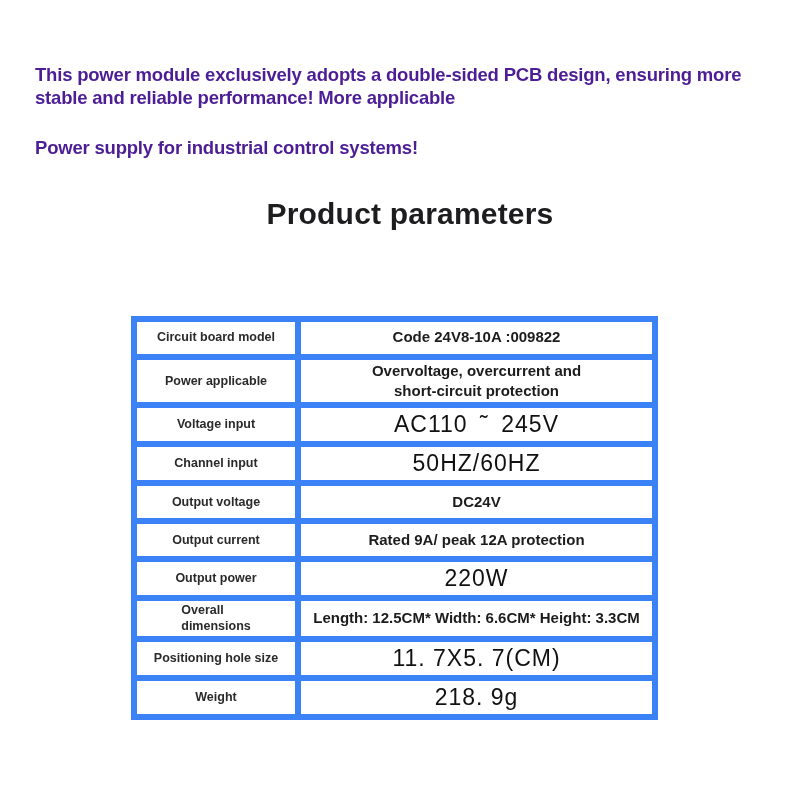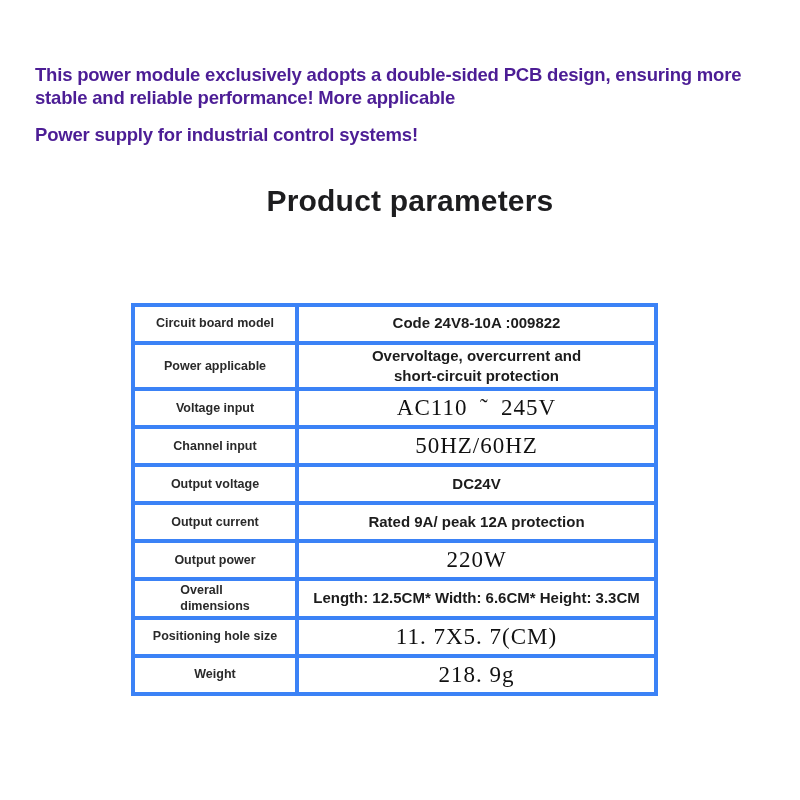--- a/index.html
+++ b/index.html
@@ -24,41 +24,41 @@
 
   .intro { margin: 64px 0 0 35px; width: 748px; }
   .intro p {
     margin: 0;
     font-size: 18.5px;
     line-height: 22.5px;
     font-weight: 700;
     letter-spacing: -0.2px;
     color: #4c1d95;
   }
-  .intro p + p { margin-top: 15px; }
+  .intro p + p { margin-top: 28px; }
 
   .section-title {
     margin: 36px 0 0 0;
     text-align: center;
     font-size: 30px;
     line-height: 36px;
     font-weight: 700;
     color: #1d1d1f;
     letter-spacing: 0.2px;
     padding-left: 20px;
   }
 
   table.params {
     border-collapse: collapse;
     margin: 84px 0 0 131px;
     width: 527px;
     table-layout: fixed;
   }
   table.params td {
-    border: 4px solid #3b82f6;
+    border: 6px solid #3b82f6;
     height: 38px;
     text-align: center;
     vertical-align: middle;
     white-space: pre-line;
     padding: 1px 6px;
   }
   td.label {
     width: 164px;
     font-size: 12.5px;
     font-weight: 700;
@@ -66,21 +66,21 @@
     line-height: 1.3;
   }
   td.label .cell-text { display: inline-block; text-align: left; white-space: pre-line; }
   td.value {
     font-size: 15px;
     font-weight: 700;
     color: #1c1c1c;
     line-height: 1.35;
   }
   td.value.serif {
-    font-family: Liberation Serif, serif;
+    font-family: Liberation Sans, sans-serif;
     font-weight: 400;
     font-size: 23px;
     letter-spacing: 1px;
     color: #111111;
   }
 </style>
 </head>
 <body>
 
 <div class="page">

